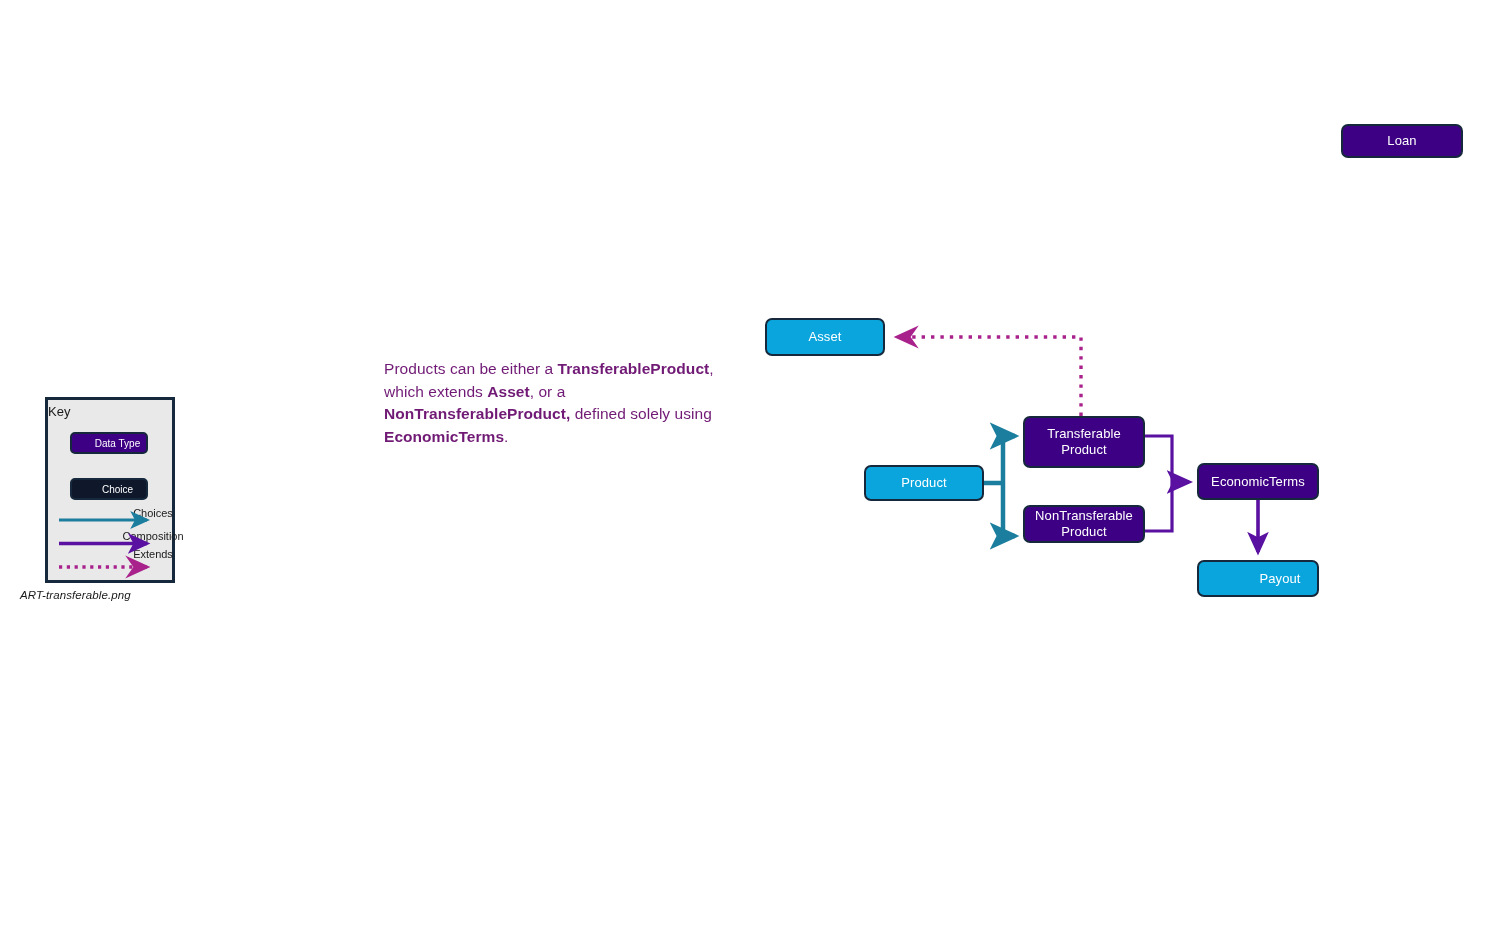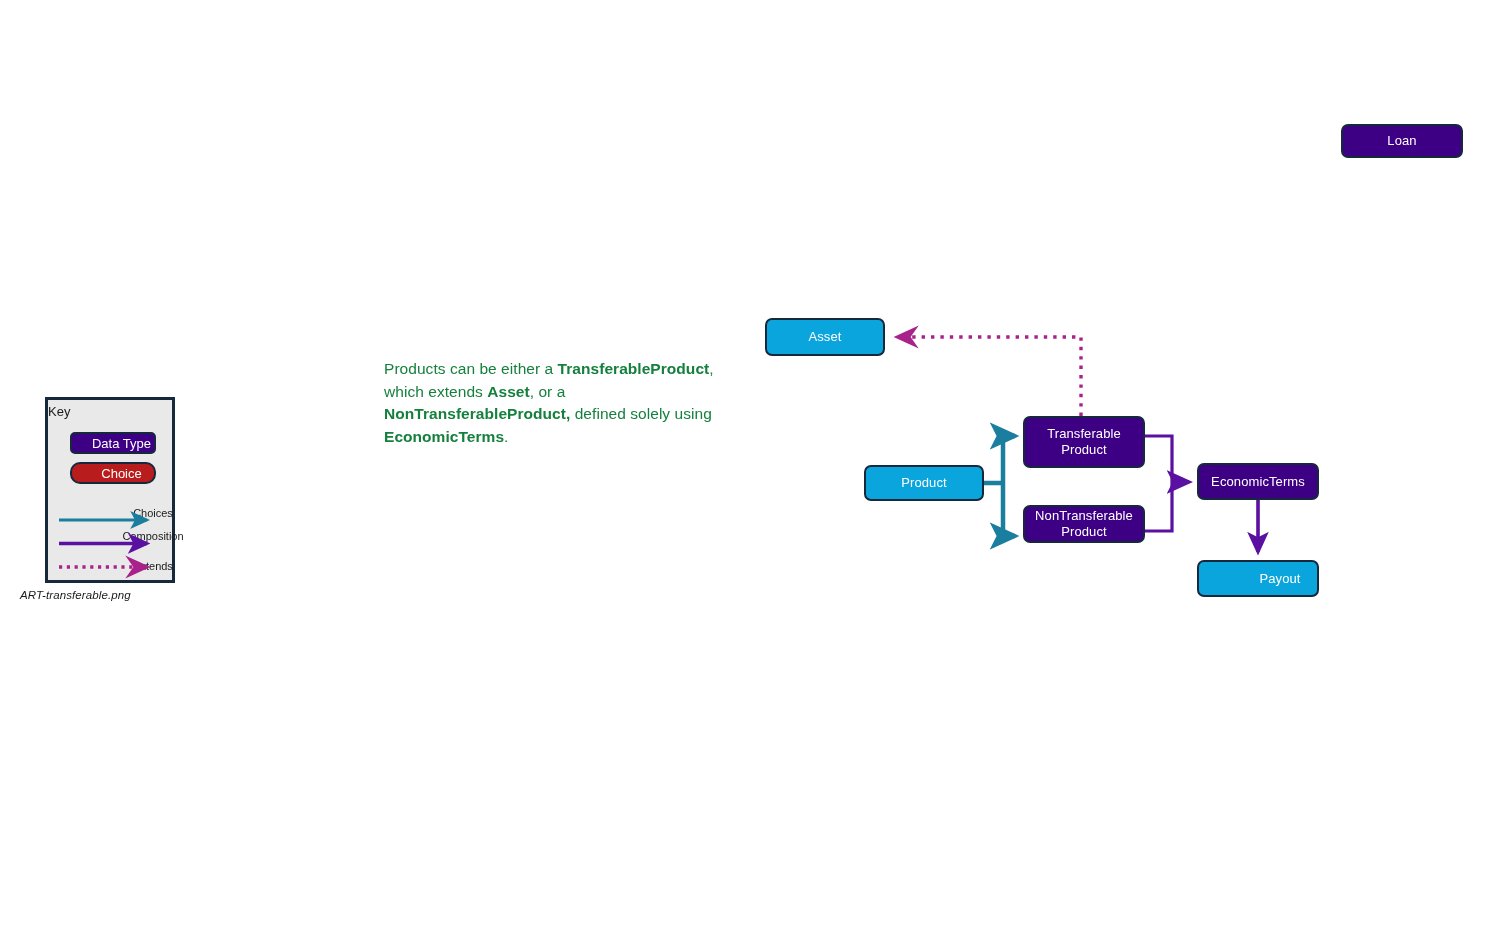--- a/index.html
+++ b/index.html
@@ -52,47 +52,47 @@
     left: 0;
     top: 4px;
     width: 130px;
     text-align: left;
     font-size: 13px;
     color: #1a1a1a;
   }
   .key-chip {
     position: absolute;
     left: 22px;
-    width: 86px;
+    width: 78px;
     height: 22px;
     box-sizing: border-box;
     border-radius: 5px;
     border: 2px solid #16283c;
     color: #ffffff;
-    font-size: 13px;
+    font-size: 10px;
     display: flex;
     align-items: center;
     justify-content: center;
     padding-left: 17px;
   }
   #key-chip-datatype { top: 32px; background: #3d0084; }
-  #key-chip-choice   { top: 62px; background: #b91c1c; border-radius: 10px; }
+  #key-chip-choice   { top: 78px; background: #0f172a; }
 
   .key-row-label {
     position: absolute;
     width: 130px;
     text-align: center;
     font-size: 11px;
     color: #1a1a1a;
     left: 0;
     margin-left: 40px;
   }
   #key-label-choices     { top: 107px; }
   #key-label-composition { top: 130px; }
-  #key-label-extends     { top: 160px; }
+  #key-label-extends     { top: 148px; }
 
   #key-caption {
     position: absolute;
     left: 20px;
     top: 589px;
     width: 180px;
     text-align: left;
     font-style: italic;
     font-size: 11.5px;
     color: #1a1a1a;
@@ -100,21 +100,21 @@
   }
 
   
   #description {
     position: absolute;
     left: 384px;
     top: 358px;
     width: 330px;
     font-size: 15.5px;
     line-height: 22.5px;
-    color: #15803d;
+    color: #701a75;
     letter-spacing: 0.05px;
   }
   #description b { font-weight: 700; }
 
   
   svg.layer {
     position: absolute;
     left: 0;
     top: 0;
     width: 1512px;

